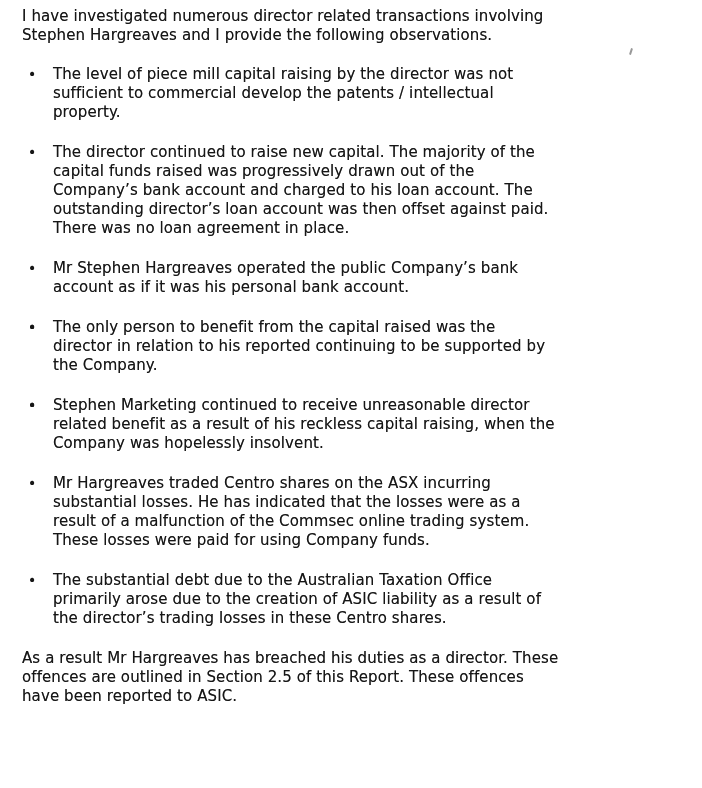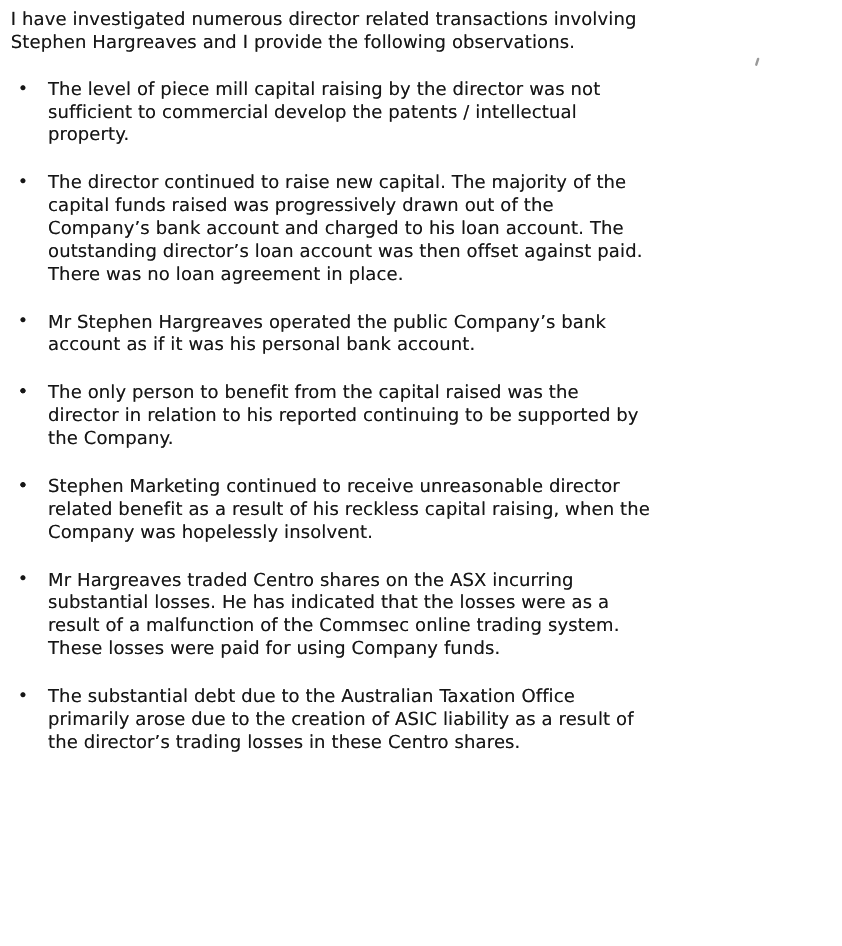--- a/index.html
+++ b/index.html
@@ -19,20 +19,21 @@
   .page {
     box-sizing: border-box;
     width: 558px;
     min-height: 788px;
     padding: 7px 12px 10px 9px;
     background: #ffffff;
     font-size: 15px;
     line-height: 19px;
     letter-spacing: 0.1px;
     text-shadow: 0 0 0.5px rgba(20,20,20,0.55); 
+    margin-left: 13px;
   }
   .para {
     margin: 0;
     max-width: 672px;
   }
   .intro {
     margin-bottom: 20px;
   }
   ul.obs-list {
     list-style: none;
@@ -102,15 +103,16 @@
     <li>
       <span class="bullet-marker">•</span>
       <span>Mr Hargreaves traded Centro shares on the ASX incurring substantial losses. He has indicated that the losses were as a result of a malfunction of the Commsec online trading system. These losses were paid for using Company funds.</span>
     </li>
     <li>
       <span class="bullet-marker">•</span>
       <span>The substantial debt due to the Australian Taxation Office primarily arose due to the creation of ASIC liability as a result of the director’s trading losses in these Centro shares.</span>
     </li>
   </ul>
 
+  <p class="para closing">As a result Mr Hargreaves has breached his duties as a director. These offences are outlined in Section 2.5 of this Report. These offences have been reported to ASIC.</p>
 
   <div class="scan-artifact"></div>
 </div>
 
 </body></html>

